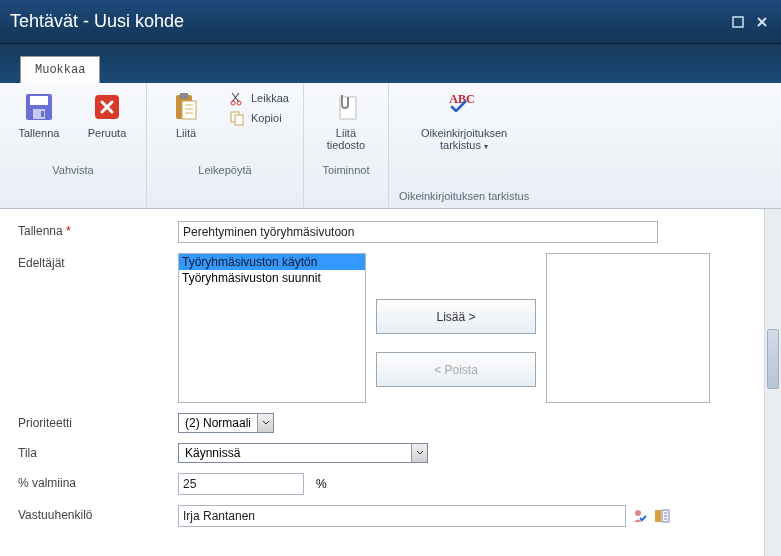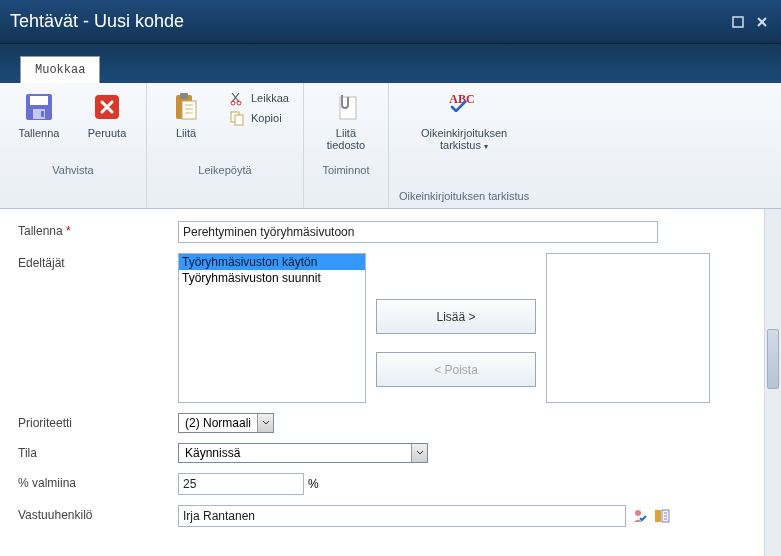--- a/index.html
+++ b/index.html
@@ -32,21 +32,21 @@
   .select-wrap .txt { padding:2px 6px;}
   .select-wrap .caret { width:16px; height:18px; background:linear-gradient(#f0f0f0,#d0d0d0); border-left:1px solid #999; display:flex; align-items:center; justify-content:center;}
   .dual-list { display:flex; gap:10px;}
   .listbox { width:188px; height:150px; border:1px solid #abb6c4; background:#fff; font-size:12px; overflow:auto;}
   .listbox .opt { padding:1px 3px; white-space:nowrap; overflow:hidden; cursor:pointer;}
   .listbox .opt.selected { background:#3399ff; color:#0f172a;}
   .dual-mid { display:flex; flex-direction:column; gap:18px; padding-top:46px;}
   .dual-btn { width:160px; height:35px; border:1px solid #9aa7b5; background:linear-gradient(#fdfdfd,#e8eef5); font-size:12px; cursor:pointer; color:#333;}
   .dual-btn:disabled { color:#aaa; cursor:default;}
   .listbox.right { width:164px;}
-  .percent-wrap { display:flex; align-items:center; gap:4px;}
+  .percent-wrap { display:flex; align-items:center; gap:12px;}
   .percent-wrap input { width:126px;}
   .person-wrap { display:flex; align-items:center; gap:6px;}
   .person-wrap input { width:448px;}
   .mini-icon { width:16px; height:16px; cursor:pointer;}
   .vscroll { position:absolute; right:0; top:0; bottom:0; width:17px; background:#e9edf1; border-left:1px solid #cfd8e3;}
   .vscroll .thumb { position:absolute; left:2px; right:2px; top:120px; height:60px; background:linear-gradient(#d2dbe6,#b7c4d5); border:1px solid #9eafc4; border-radius:2px;}
 </style>
 </head>
 <body>
 

